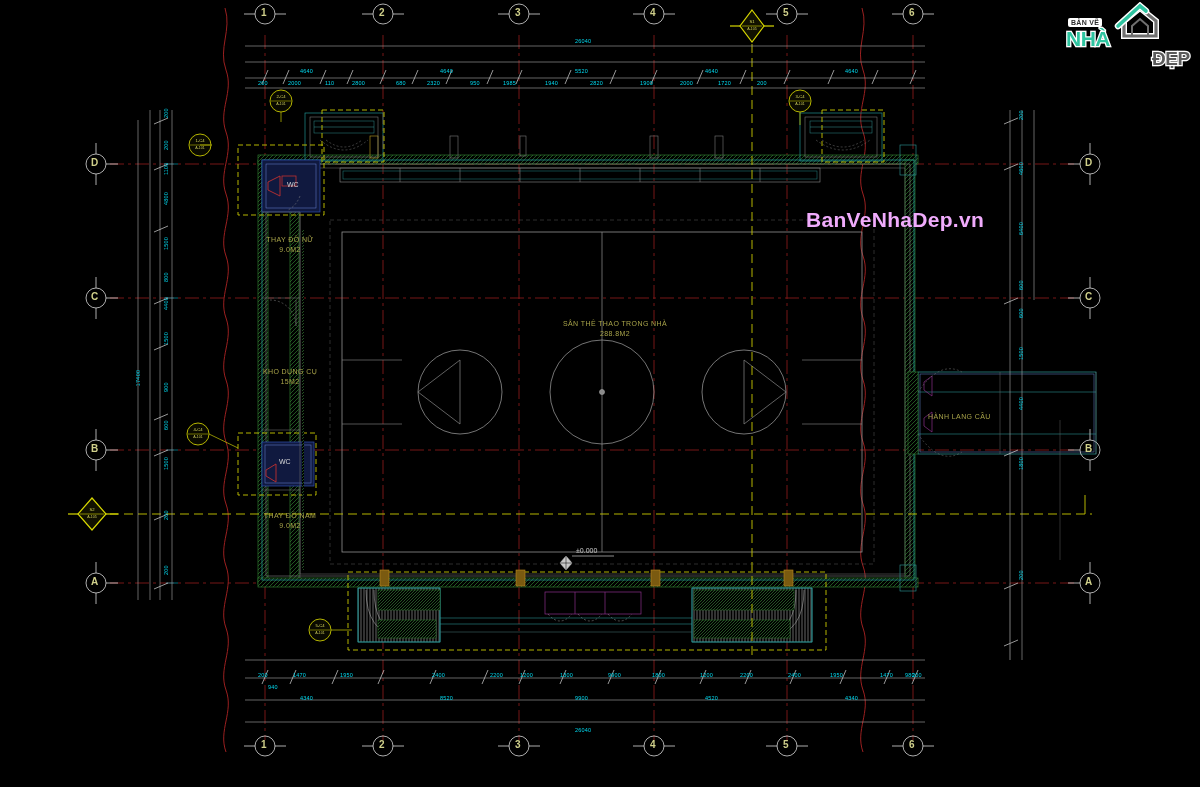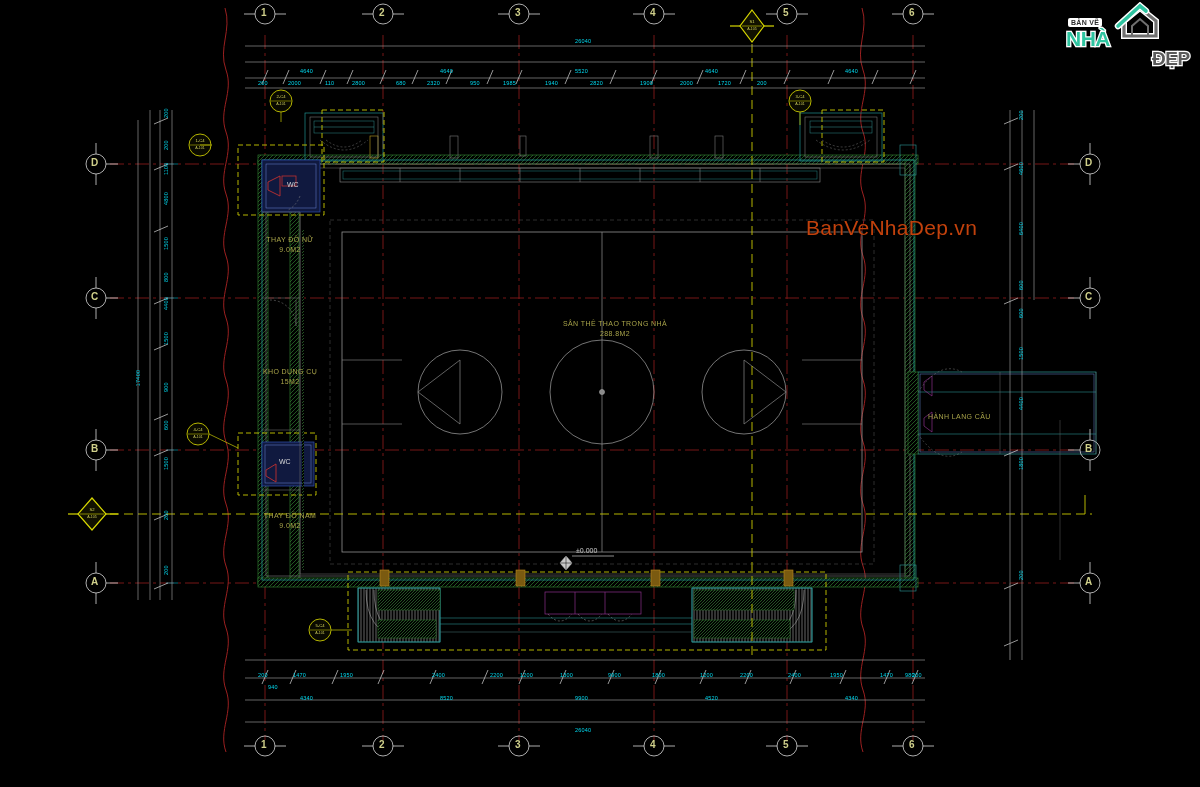--- a/index.html
+++ b/index.html
@@ -19,22 +19,22 @@
   .dim-txt.v { transform-origin:0 0; }
   .room-lbl { color:#a8a349; font-size:7px; letter-spacing:.4px; text-align:center; }
   .room-sub { color:#a8a349; font-size:7px; letter-spacing:.4px; text-align:center; }
   .grid-lbl { color:#cfcf8a; font-size:10px; font-weight:bold; }
   .mark-lbl { color:#d8d85c; font-size:4.2px; text-align:center; letter-spacing:0; }
   .mark-lbl2 { color:#c9c95a; font-size:3.6px; text-align:center; }
   .lvl-txt { color:#c9c9c9; font-size:7px; }
 
   
   #watermark-main {
-    position:absolute; left:806px; top:216px;
-    color:#c2410c; font-size:21px; font-weight:normal;
+    position:absolute; left:806px; top:208px;
+    color:#f0abfc; font-size:21px; font-weight:bold;
     letter-spacing:.3px; text-shadow:0 0 2px #000;
   }
   #watermark-bottom {
     position:absolute; left:447px; top:733px;
     color:#d9d9d9; font-size:21px; font-weight:bold;
     letter-spacing:.2px;
   }
 
   
   #logo { position:absolute; right:6px; top:2px; width:128px; height:46px; }

